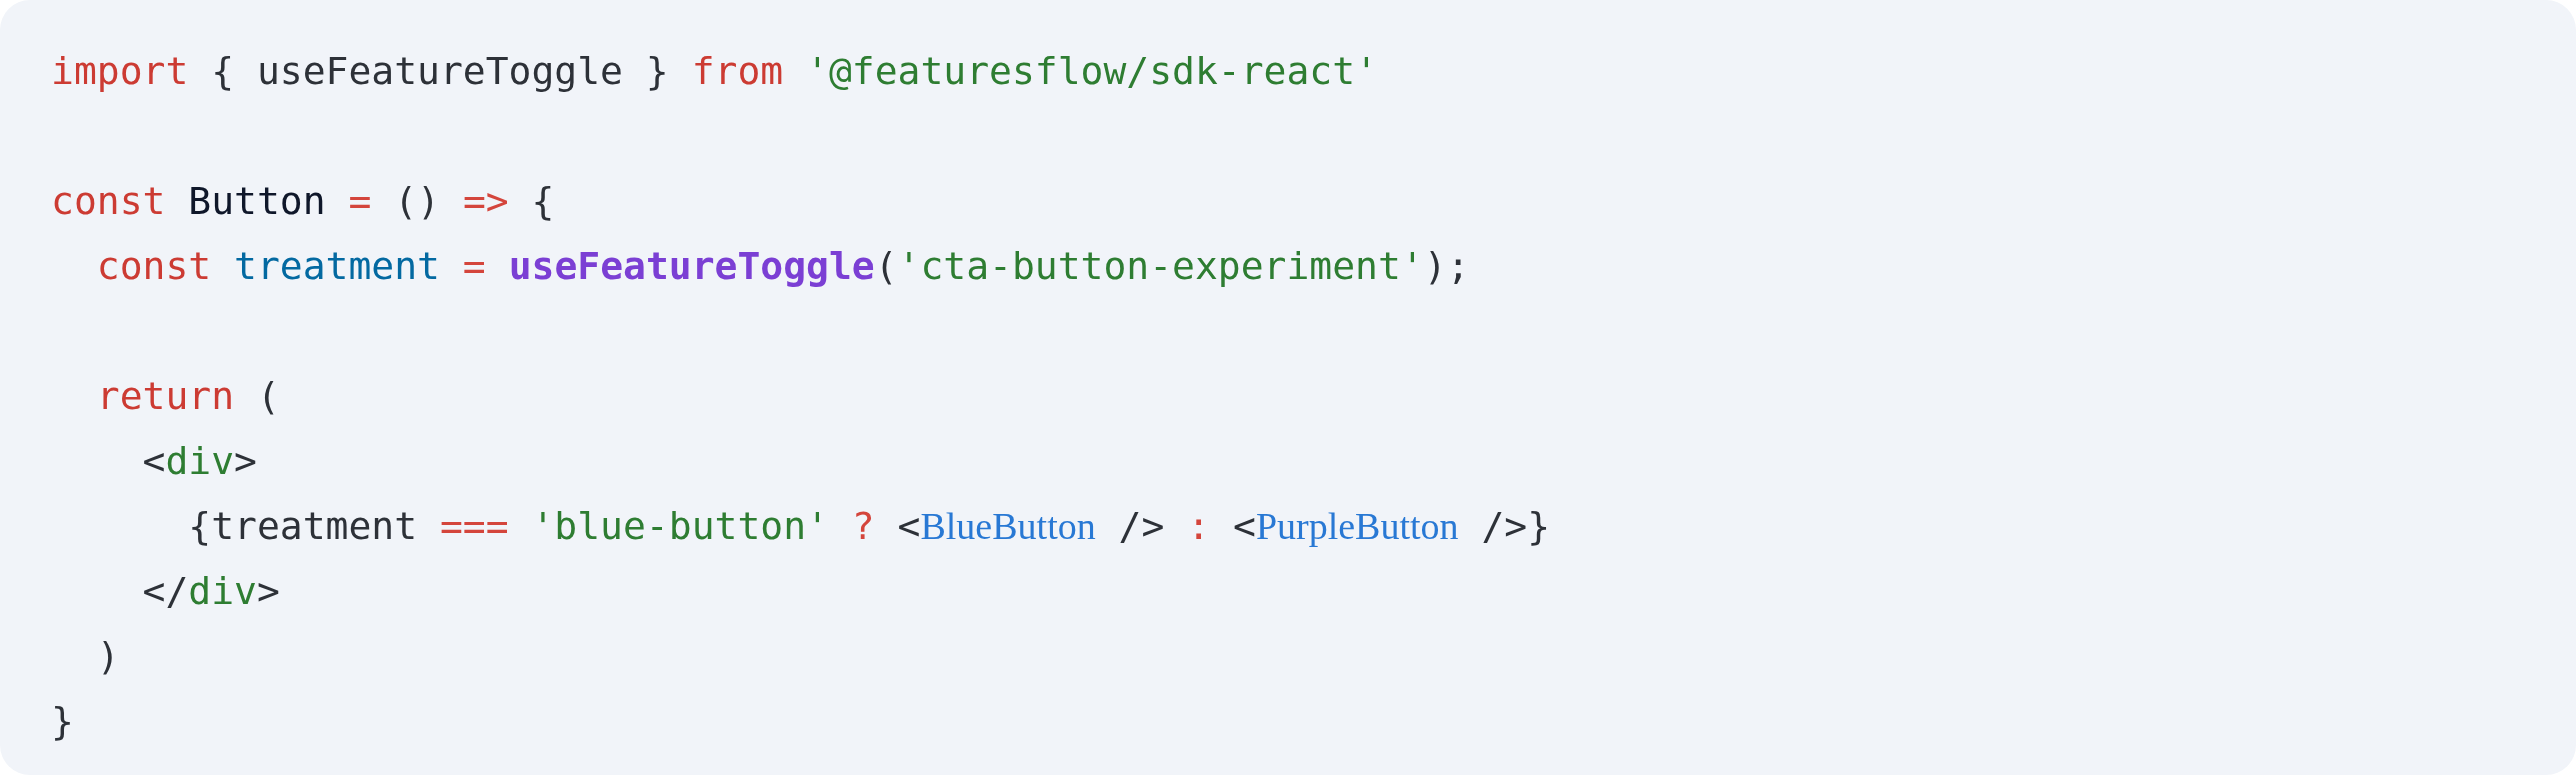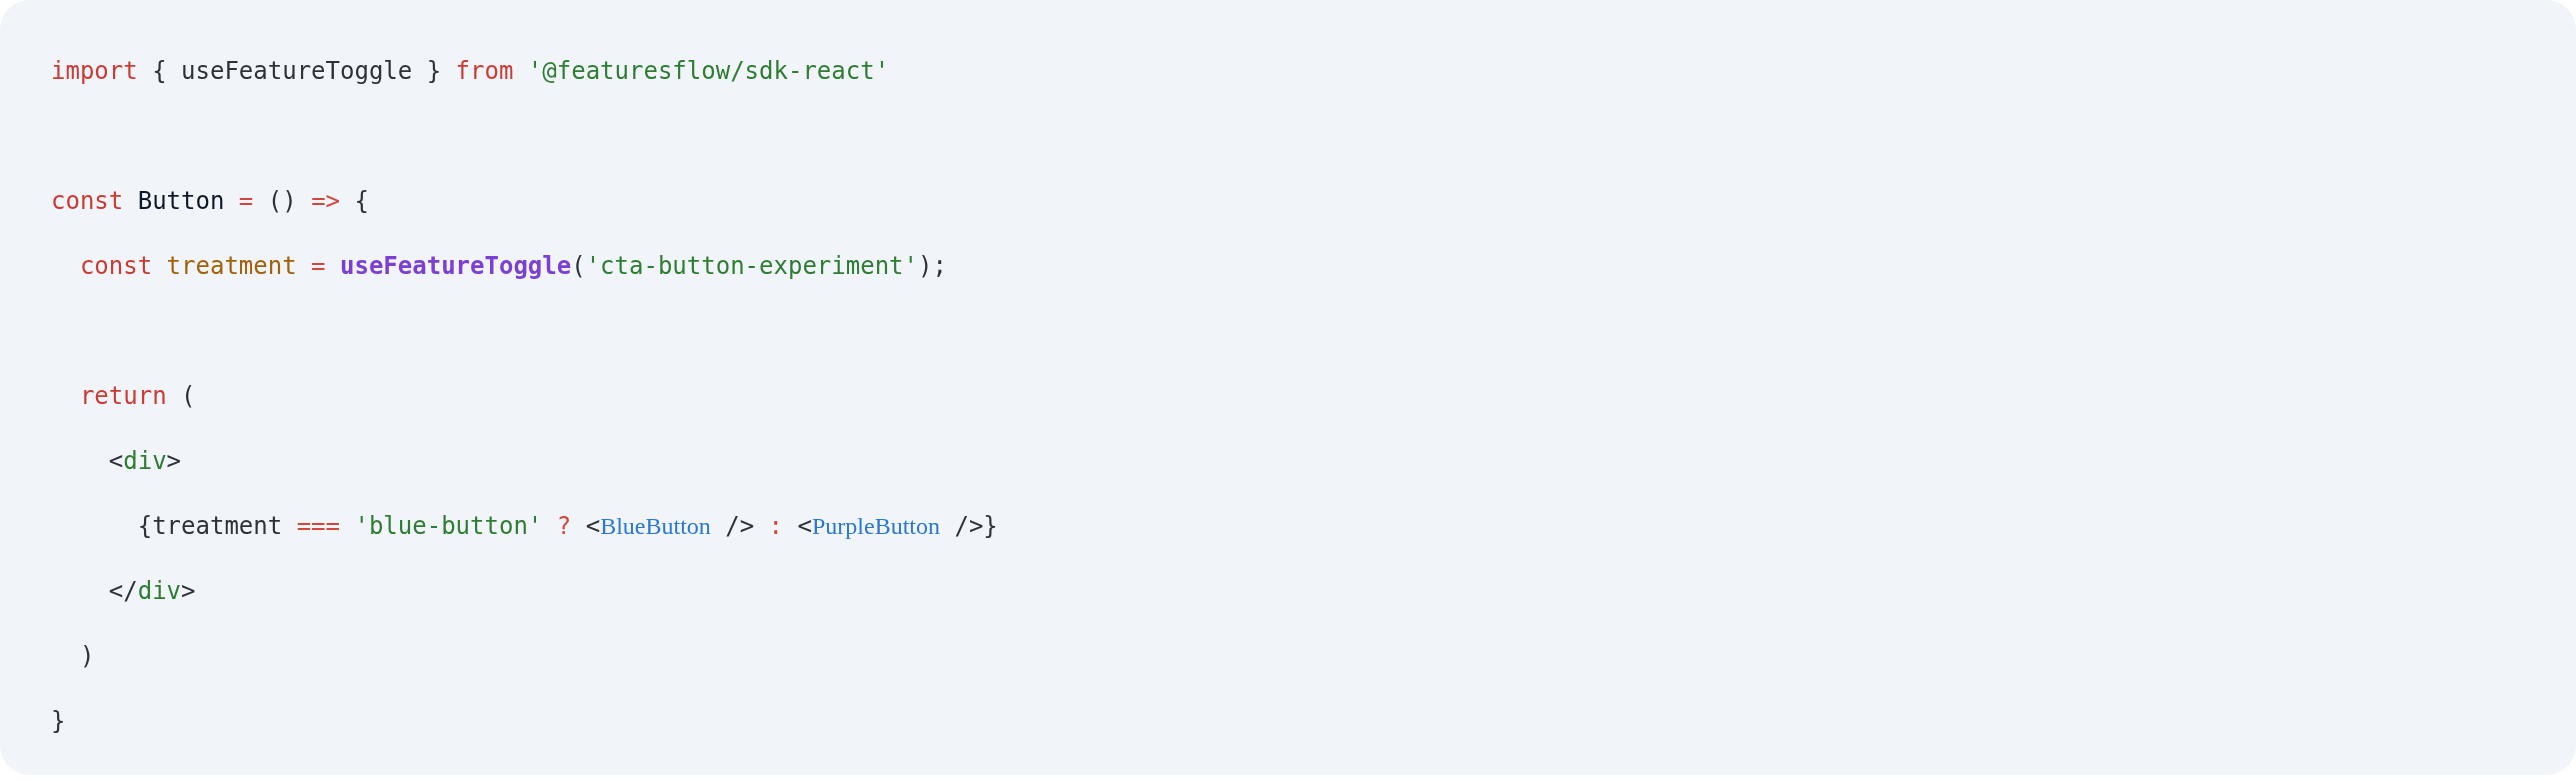--- a/index.html
+++ b/index.html
@@ -24,41 +24,41 @@
     border-radius: 30px;
     box-sizing: border-box;
     padding: 39px 0 0 51px;
     overflow: hidden;
   }
 
   pre.code-block {
     margin: 0;
     padding: 0;
     font-family: "DejaVu Sans Mono", "Liberation Mono", monospace;
-    font-size: 24px;
+    font-size: 38px;
     line-height: 65px;
     letter-spacing: 0px;
     color: #2d3138;
     white-space: pre;
     tab-size: 2;
   }
 
   .code-line {
     display: block;
     min-height: 65px;
     white-space: pre;
   }
 
   
   .tok-keyword   { color: #cc3b33; }
   .tok-operator  { color: #d4453c; }
   .tok-string    { color: #2e7d32; }
   .tok-function  { color: #7b3fd4; font-weight: bold; }
   .tok-class     { color: #0f172a; }
-  .tok-variable  { color: #a16207; text-align: center; }
+  .tok-variable  { color: #0369a1; text-align: center; }
   .tok-component { color: #2878d4; font-family: Liberation Serif, serif; }
   .tok-tag       { color: #2e7d32; margin-top: 23px; }
   .tok-plain     { color: #2d3138; }
 </style>
 </head>
 <body>
 
 <div id="code-card">
   <pre class="code-block"><span class="code-line"><span class="tok-keyword">import</span><span class="tok-plain"> </span><span class="tok-plain">{ useFeatureToggle }</span><span class="tok-plain"> </span><span class="tok-keyword">from</span><span class="tok-plain"> </span><span class="tok-string">'@featuresflow/sdk-react'</span></span><span class="code-line">&nbsp;</span><span class="code-line"><span class="tok-keyword">const</span><span class="tok-plain"> </span><span class="tok-class">Button</span><span class="tok-plain"> </span><span class="tok-operator">=</span><span class="tok-plain"> </span><span class="tok-punctuation">()</span><span class="tok-plain"> </span><span class="tok-operator">=&gt;</span><span class="tok-plain"> </span><span class="tok-punctuation">{</span></span><span class="code-line"><span class="tok-plain">  </span><span class="tok-keyword">const</span><span class="tok-plain"> </span><span class="tok-variable">treatment</span><span class="tok-plain"> </span><span class="tok-operator">=</span><span class="tok-plain"> </span><span class="tok-function">useFeatureToggle</span><span class="tok-punctuation">(</span><span class="tok-string">'cta-button-experiment'</span><span class="tok-punctuation">);</span></span><span class="code-line">&nbsp;</span><span class="code-line"><span class="tok-plain">  </span><span class="tok-keyword">return</span><span class="tok-plain"> </span><span class="tok-punctuation">(</span></span><span class="code-line"><span class="tok-plain">    </span><span class="tok-punctuation">&lt;</span><span class="tok-tag">div</span><span class="tok-punctuation">&gt;</span></span><span class="code-line"><span class="tok-plain">      </span><span class="tok-plain">{treatment</span><span class="tok-plain"> </span><span class="tok-operator">===</span><span class="tok-plain"> </span><span class="tok-string">'blue-button'</span><span class="tok-plain"> </span><span class="tok-operator">?</span><span class="tok-plain"> </span><span class="tok-punctuation">&lt;</span><span class="tok-component">BlueButton</span><span class="tok-punctuation"> /&gt;</span><span class="tok-plain"> </span><span class="tok-operator">:</span><span class="tok-plain"> </span><span class="tok-punctuation">&lt;</span><span class="tok-component">PurpleButton</span><span class="tok-punctuation"> /&gt;}</span></span><span class="code-line"><span class="tok-plain">    </span><span class="tok-punctuation">&lt;/</span><span class="tok-tag">div</span><span class="tok-punctuation">&gt;</span></span><span class="code-line"><span class="tok-plain">  </span><span class="tok-punctuation">)</span></span><span class="code-line"><span class="tok-punctuation">}</span></span></pre>
 </div>

